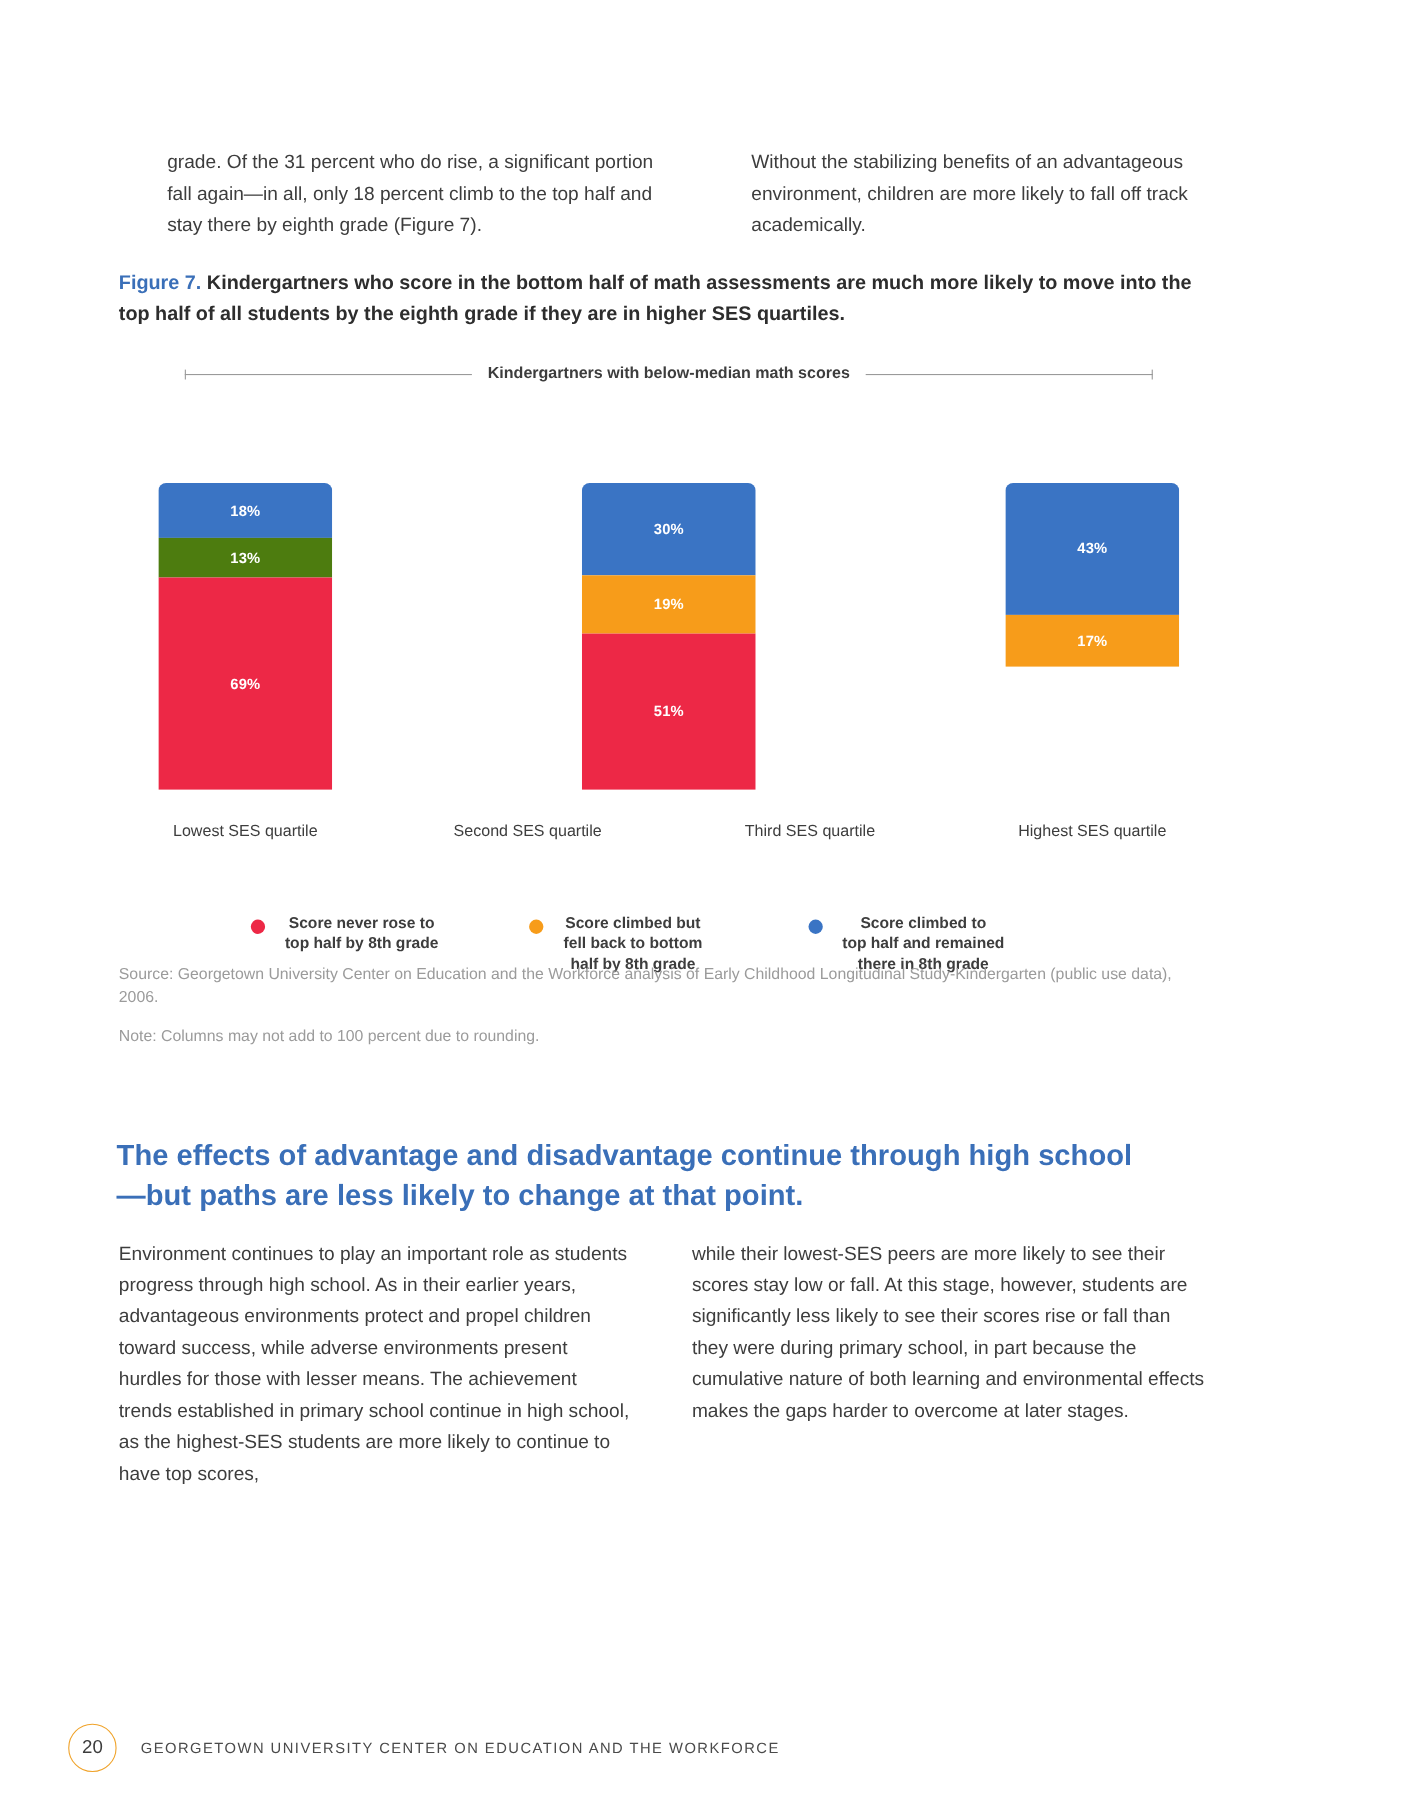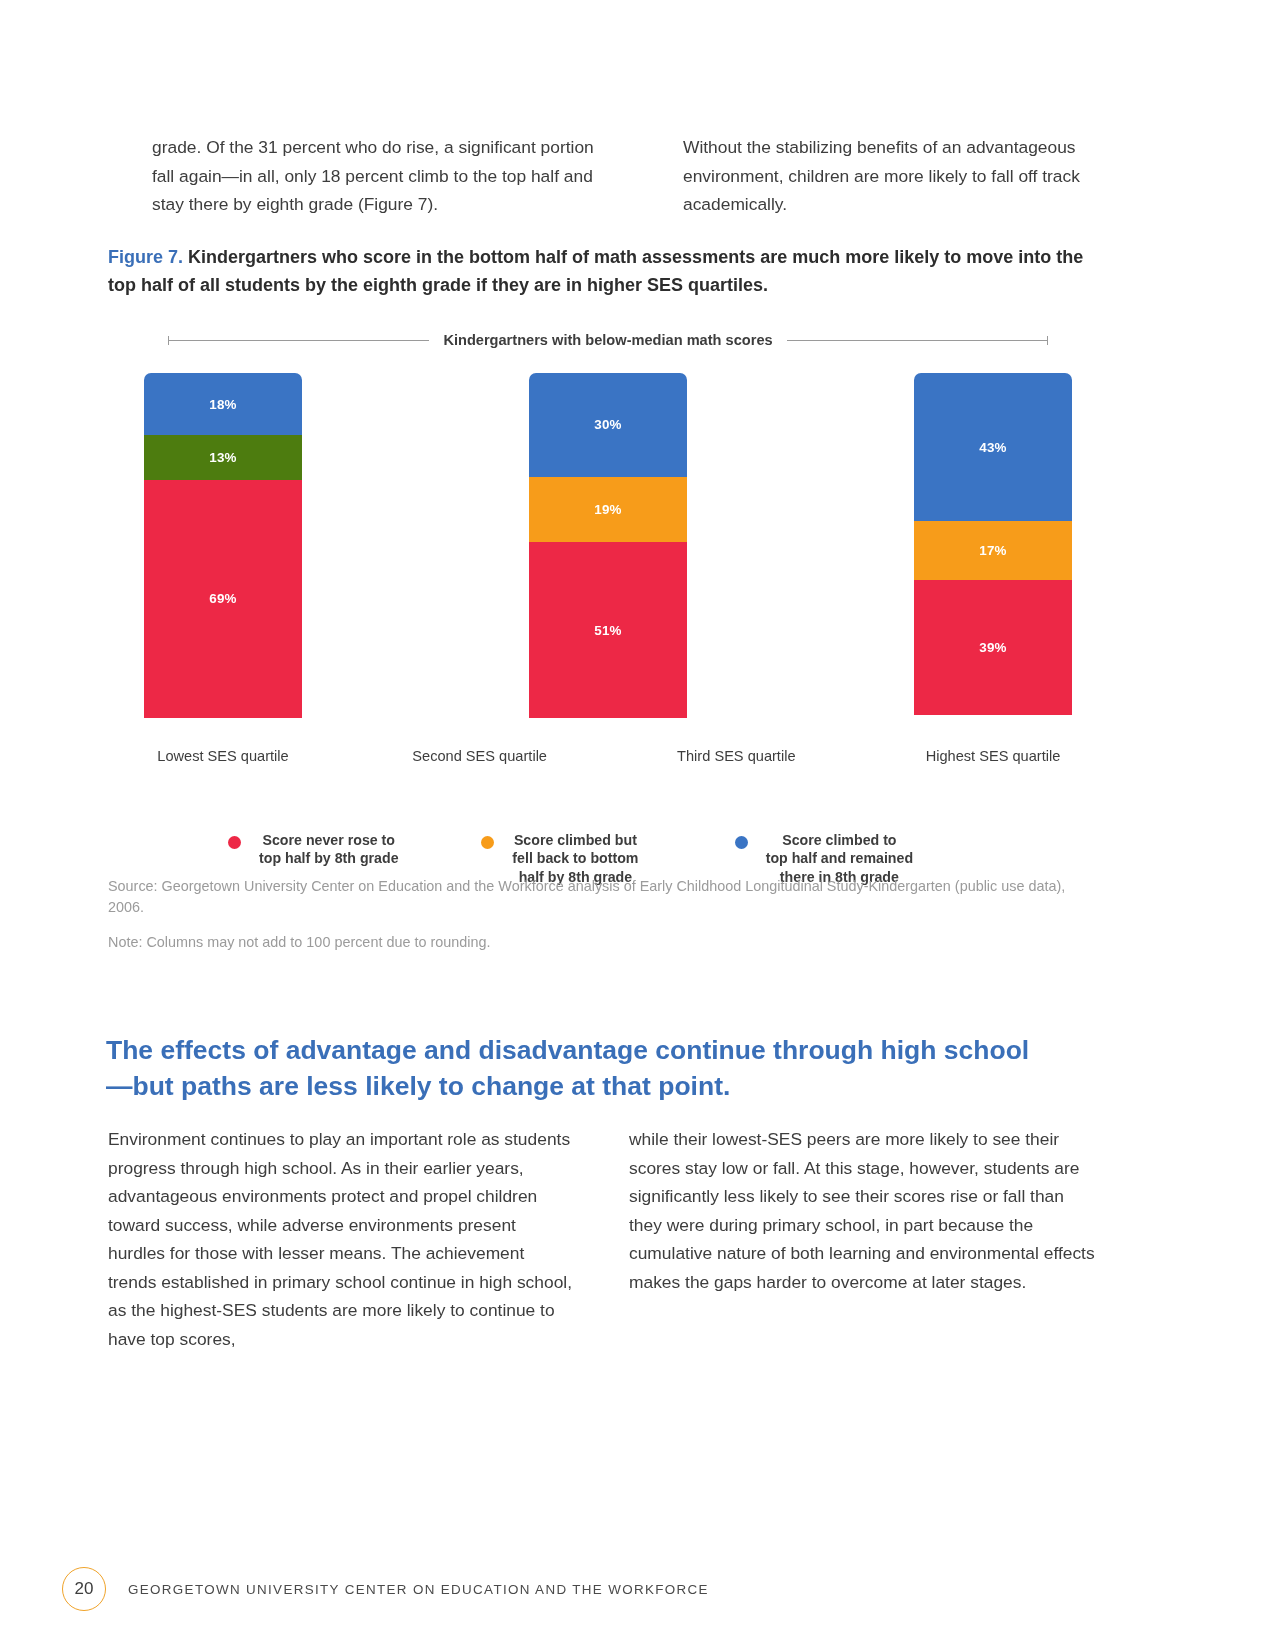--- a/index.html
+++ b/index.html
@@ -94,21 +94,21 @@
     position: relative;
     height: 345px;
     margin-top: 18px;
     display: flex;
     justify-content: space-between;
     align-items: flex-end;
     padding: 0 36px;
   }
   .bar-group {
     width: 158px;
-    height: 345px;
+    height: 279px;
     display: flex;
     flex-direction: column;
     justify-content: flex-end;
   }
   .bar {
     width: 100%;
     height: 100%;
     display: flex;
     flex-direction: column;
     overflow: hidden;
@@ -274,21 +274,20 @@
           <div class="seg" style="background:#3a74c4;height:30%">30%</div>
           <div class="seg" style="background:#f79c1a;height:19%">19%</div>
           <div class="seg" style="background:#ed2846;height:51%">51%</div>
         </div>
       </div>
 
       <div class="bar-group">
         <div class="bar">
           <div class="seg" style="background:#3a74c4;height:43%">43%</div>
           <div class="seg" style="background:#f79c1a;height:17%">17%</div>
-          <div class="seg" style="background:#ed2846;height:39%">39%</div>
         </div>
       </div>
 
     </div>
 
     <div class="xlabels">
       <div class="xlabel">Lowest SES quartile</div>
       <div class="xlabel">Second SES quartile</div>
       <div class="xlabel">Third SES quartile</div>
       <div class="xlabel">Highest SES quartile</div>

